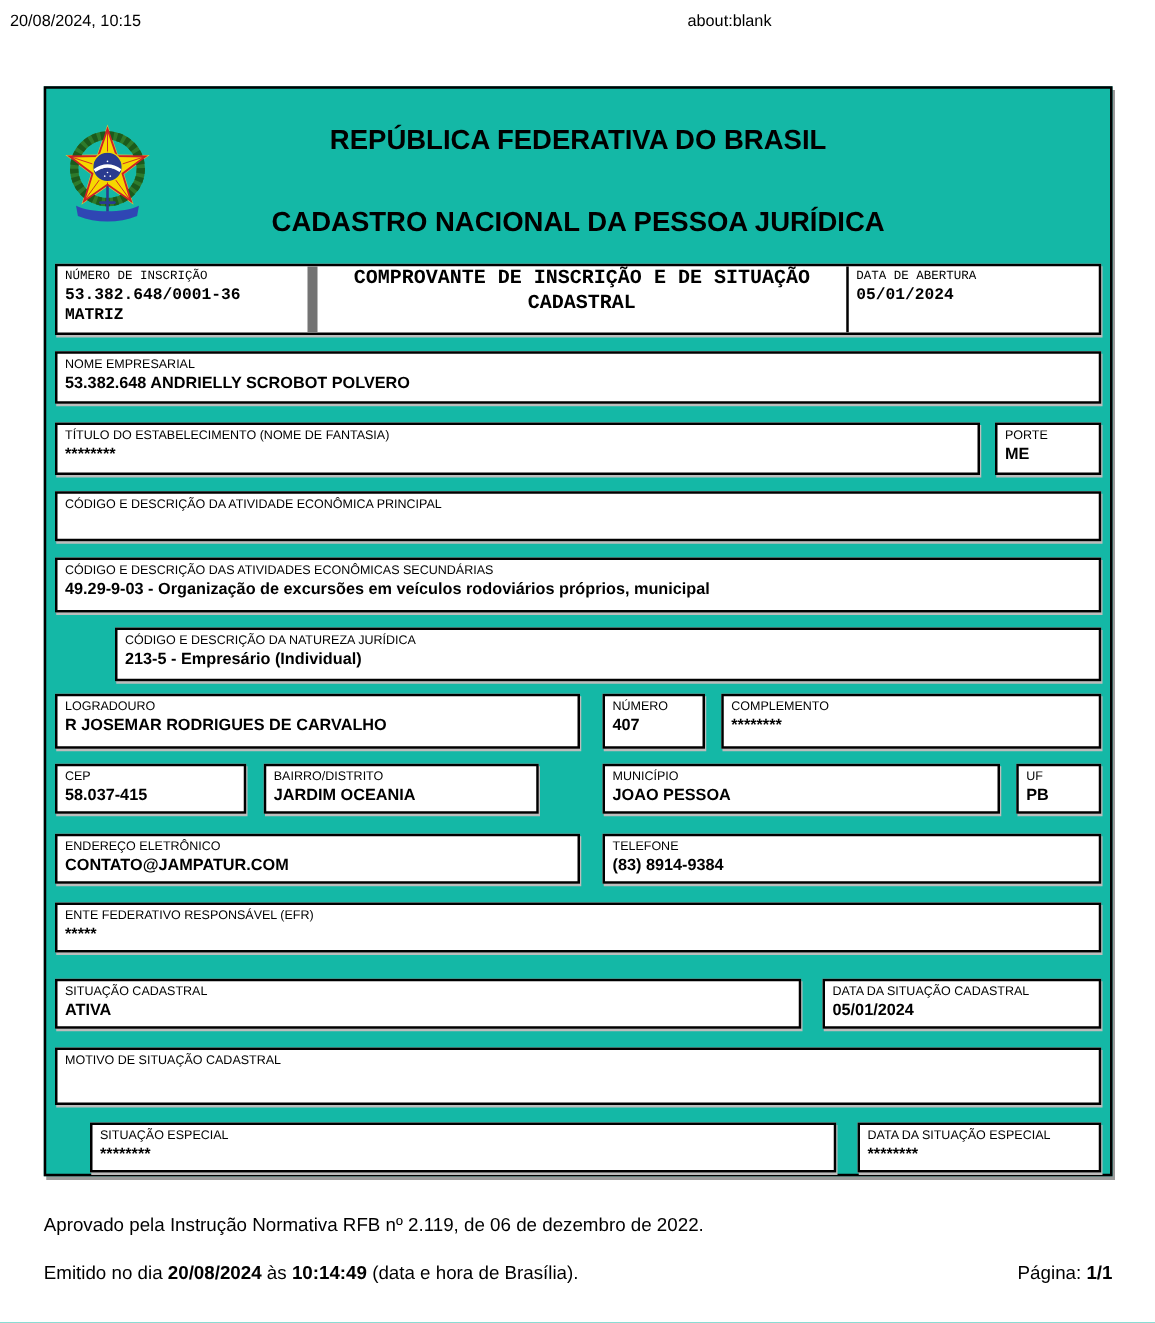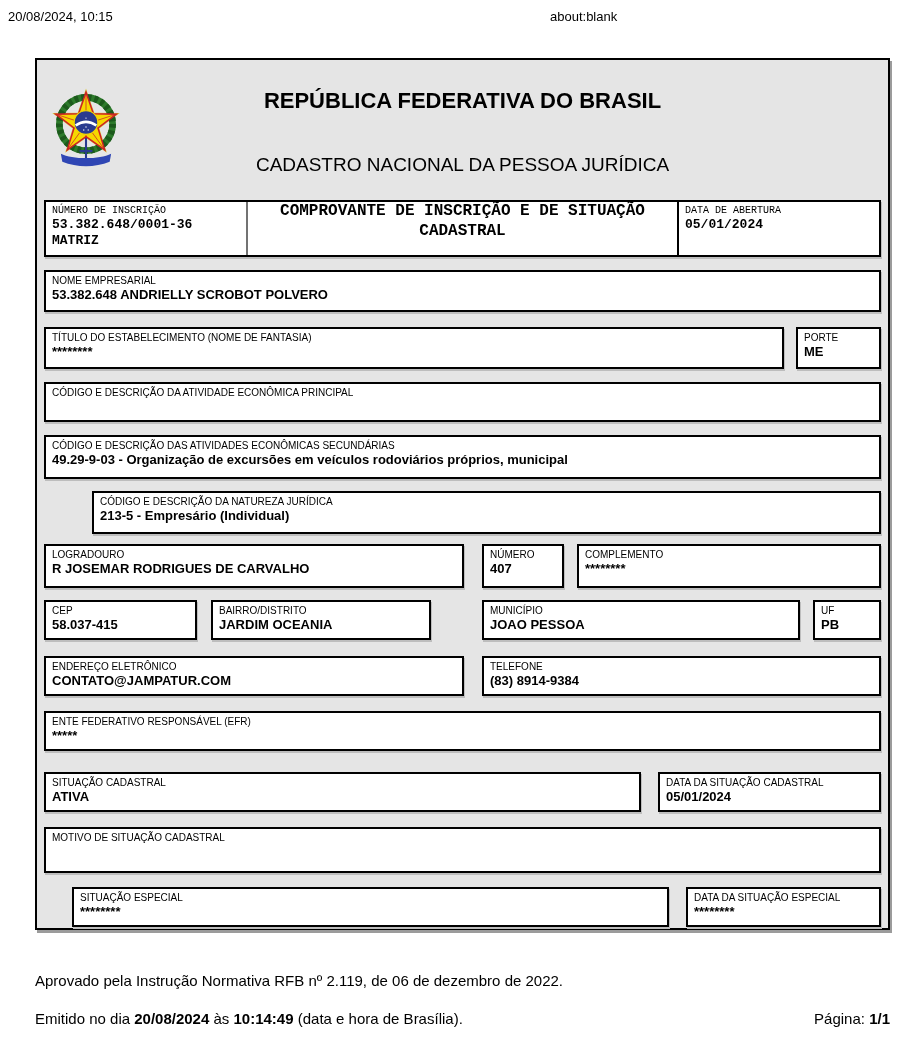--- a/index.html
+++ b/index.html
@@ -6,29 +6,29 @@
   body{
     width:924px;height:1058px;position:relative;background:#ffffff;color:#000;
     font-family:"Liberation Sans","DejaVu Sans",sans-serif;
   }
   
   .ph-date{position:absolute;top:9px;left:8px;font-size:13px;}
   .ph-url{position:absolute;top:9px;left:550px;font-size:13px;}
 
   
   .doc{
-    position:absolute;left:35px;top:58px;width:855px;height:872px;
+    position:absolute;left:35px;top:69px;width:855px;height:872px;
     box-sizing:border-box;border:2px solid #000;padding:7px;
-    box-shadow:2px 3px 0 #9b9b9b;background:#e5e5e5;
+    box-shadow:2px 3px 0 #9b9b9b;background:#14b8a6;
   }
 
   .doc-header{position:relative;height:133px;}
   .emblem{position:absolute;left:5px;top:15px;width:74px;height:90px;}
   .h1{text-align:center;padding-top:21px;font-size:22px;font-weight:bold;margin:0;}
-  .h2{text-align:center;margin:40px 0 0 0;font-size:19px;font-weight:normal;}
+  .h2{text-align:center;margin:40px 0 0 0;font-size:22px;font-weight:bold;}
 
   .row{display:flex;align-items:stretch;}
   .r1{height:57px;margin-bottom:13px;}
   .r2{height:42px;margin-bottom:15px;}
   .r3{height:42px;margin-bottom:13px;}
   .r4{height:40px;margin-bottom:13px;}
   .r5{height:44px;margin-bottom:12px;}
   .r6{height:43px;margin-bottom:10px;padding-left:48px;}
   .r7{height:44px;margin-bottom:12px;}
   .r8{height:40px;margin-bottom:16px;}
@@ -43,21 +43,21 @@
     background:#fff;box-shadow:1px 2px 0 #bdbdbd;overflow:hidden;
   }
   .full{flex:1;}
   .lbl{font-size:10px;line-height:13px;white-space:nowrap;}
   .val{font-size:13px;font-weight:bold;line-height:16px;white-space:nowrap;}
 
   
   .tbl{display:flex;padding:0;flex:1;}
   .cell{box-sizing:border-box;padding:2px 6px 17px 6px;font-family:Liberation Mono, monospace;}
   .cell-left{width:200px;}
-  .cell-mid{flex:1;border-left:2px solid #737373;border-right:2px solid #000;
+  .cell-mid{flex:1;border-left:8px solid #737373;border-right:2px solid #000;
     display:flex;align-items:center;justify-content:center;}
   .cell-right{width:200px;}
   .cert-title{font-weight:bold;font-size:16px;line-height:20px;text-align:center;padding:0 14px;}
 
   
   .w-titulo{flex:1;margin-right:12px;}
   .w-porte{width:85px;}
   .w-logr{width:420px;margin-right:18px;}
   .w-nro{width:82px;margin-right:13px;}
   .w-compl{flex:1;}

